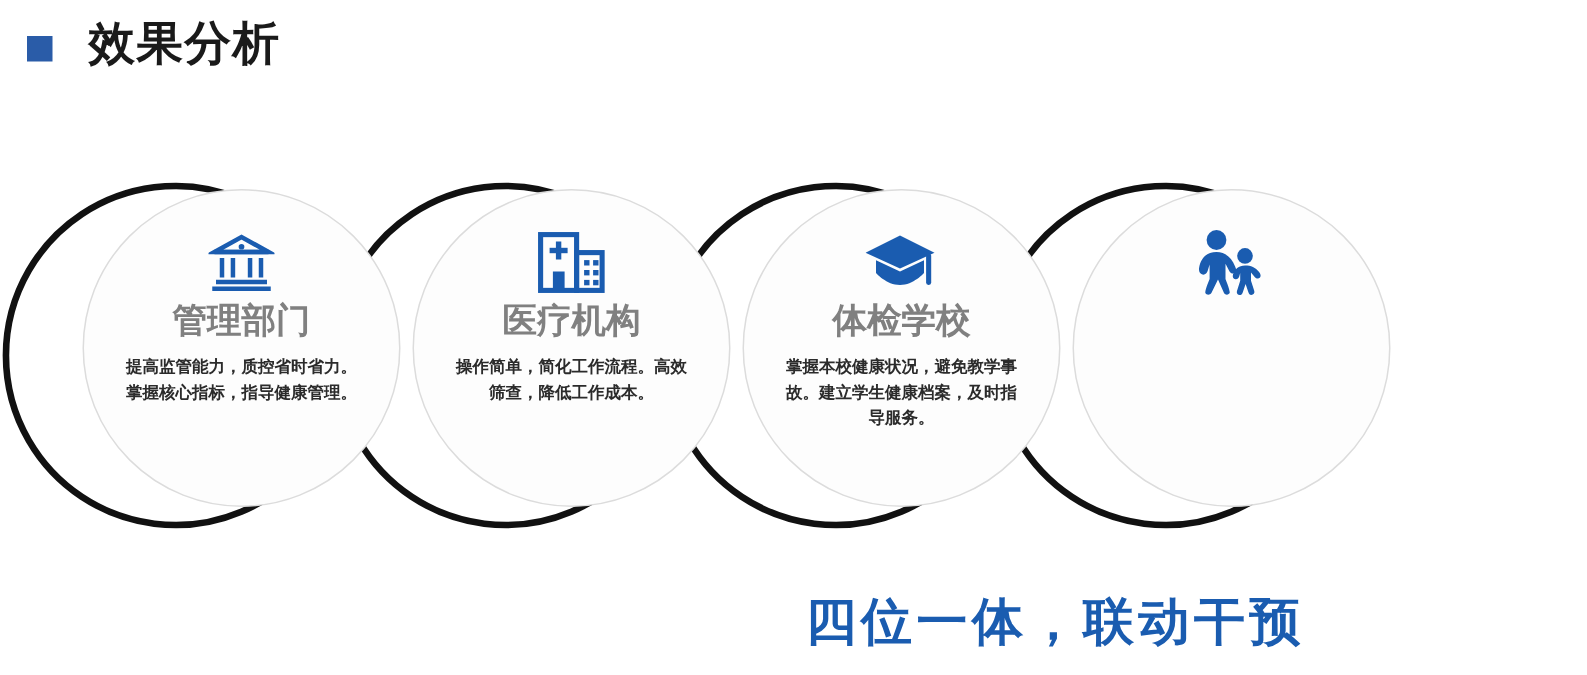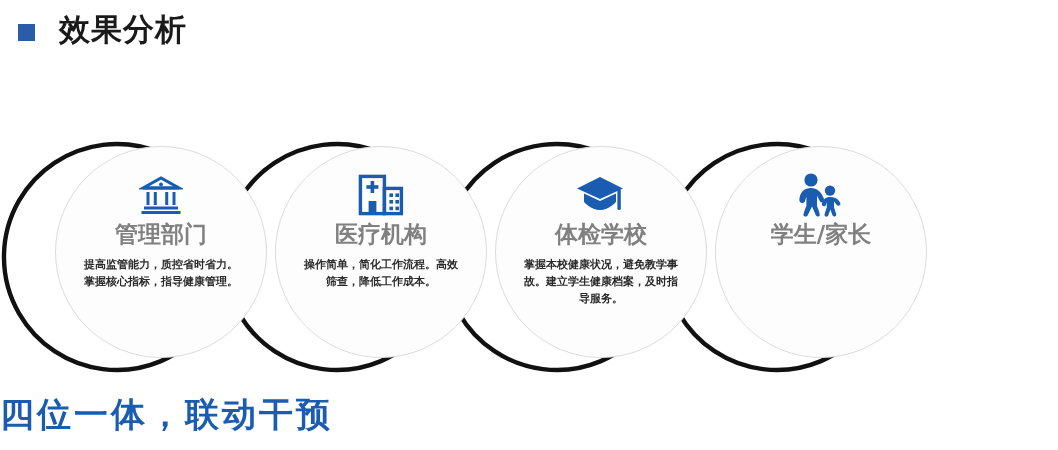--- a/index.html
+++ b/index.html
@@ -38,21 +38,21 @@
     color: #1a1a1a;
     letter-spacing: 1px;
     line-height: 1;
     white-space: nowrap;
   }
 
   
   #stage {
     position: absolute;
     left: 0;
-    top: 132px;
+    top: 112px;
     width: 1037px;
     height: 250px;
   }
   #arc-layer {
     position: absolute;
     left: 0;
     top: 0;
     width: 1058px;
     height: 250px;
     pointer-events: none;
@@ -95,21 +95,21 @@
     text-align: center;
     font-weight: bold;
   }
 
   
   #slogan {
     position: absolute;
     left: 0;
     top: 392px;
     width: 870px;
-    text-align: left;
+    text-align: right;
     font-size: 34px;
     font-weight: bold;
     color: #1a5cb0;
     letter-spacing: 3px;
   }
 </style>
 </head>
 <body>
 
 <div id="header">
@@ -197,18 +197,17 @@
     <div class="node-icon">
       <svg width="52" height="44" viewBox="0 0 52 44">
         <g fill="#1a5cb0">
           <circle cx="16" cy="7" r="6.6"></circle>
           <path d="M16 15 C9.5 15 5.5 19 4.4 25.5 C4 28 5 29.6 6.6 30 C8.2 30.4 9.6 29.4 10.2 27.4 L11.4 23.4 L11.4 33 C11.4 33 8 41 8.6 42.4 C9.2 43.8 11.6 44 12.6 42.4 L17 33.4 L21 42.4 C22 44 24.4 43.6 24.8 42.2 C25.2 40.8 22 33 22 33 L22 22.8 L24.6 27.8 C25.6 29.6 27.6 29.8 28.6 28.6 C29.4 27.6 29.2 26.2 28.4 24.6 C26.2 19 22 15 16 15 Z"></path>
           <circle cx="35" cy="17.6" r="5.2"></circle>
           <path d="M35 24 C30.8 24 28 26.6 27 30 C26.5 31.8 27.2 33 28.6 33.2 C29.8 33.4 30.8 32.6 31.2 31.2 L31.8 29 L31.8 34.2 L29.6 41.2 C29.2 42.8 30.6 44 32 43.6 C32.8 43.4 33.2 42.8 33.6 41.6 L35.4 36.4 L37.2 41.6 C37.6 42.8 38.2 43.6 39.2 43.6 C40.6 43.6 41.6 42.4 41.2 41 L39 34.2 L39 28.6 L41.6 31.8 C42.6 33 44.2 33 45 32 C45.8 31 45.4 29.8 44.4 28.4 C42 25.2 39 24 35 24 Z"></path>
         </g>
       </svg>
     </div>
-    <div class="node-title">学生/家长</div>
   </div>
 
 </div>
 
 <div id="slogan">四位一体，联动干预</div>
 
 </body></html>

